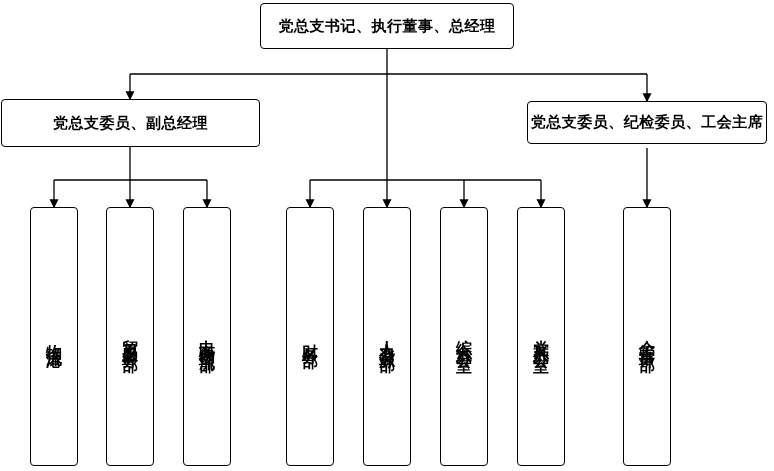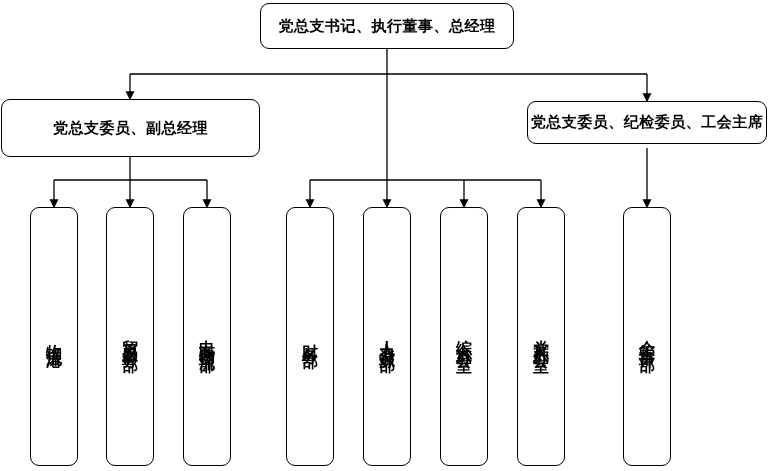--- a/index.html
+++ b/index.html
@@ -19,21 +19,21 @@
     position: absolute;
     left: 0;
     top: 0;
     pointer-events: none;
   }
   .node {
     position: absolute;
     box-sizing: border-box;
     background: #ffffff;
     border: 1.5px solid #000000;
-    border-radius: 9px;
+    border-radius: 4px;
     display: flex;
     align-items: center;
     justify-content: center;
     color: #000000;
   }
   .node-h .label {
     font-size: 15px;
     font-weight: 700;
     white-space: nowrap;
     letter-spacing: 0.5px;
@@ -79,21 +79,21 @@
       <line x1="541" y1="180" x2="541" y2="207" marker-end="url(#arw)"></line>
 
       <line x1="647" y1="148" x2="647" y2="207" marker-end="url(#arw)"></line>
     </g>
   </svg>
 
   <div class="node node-h" style="left:260px; top:3px; width:254px; height:46px;">
     <span class="label">党总支书记、执行董事、总经理</span>
   </div>
 
-  <div class="node node-h" style="left:1px; top:99px; width:259px; height:58px;">
+  <div class="node node-h" style="left:1px; top:99px; width:259px; height:48px;">
     <span class="label">党总支委员、副总经理</span>
   </div>
 
   <div class="node node-h" style="left:527px; top:101px; width:240px; height:43px;">
     <span class="label">党总支委员、纪检委员、工会主席</span>
   </div>
 
   <div class="node node-v" style="left:30px; top:207px; width:48px; height:259px;">
     <span class="label">物流港</span>
   </div>

